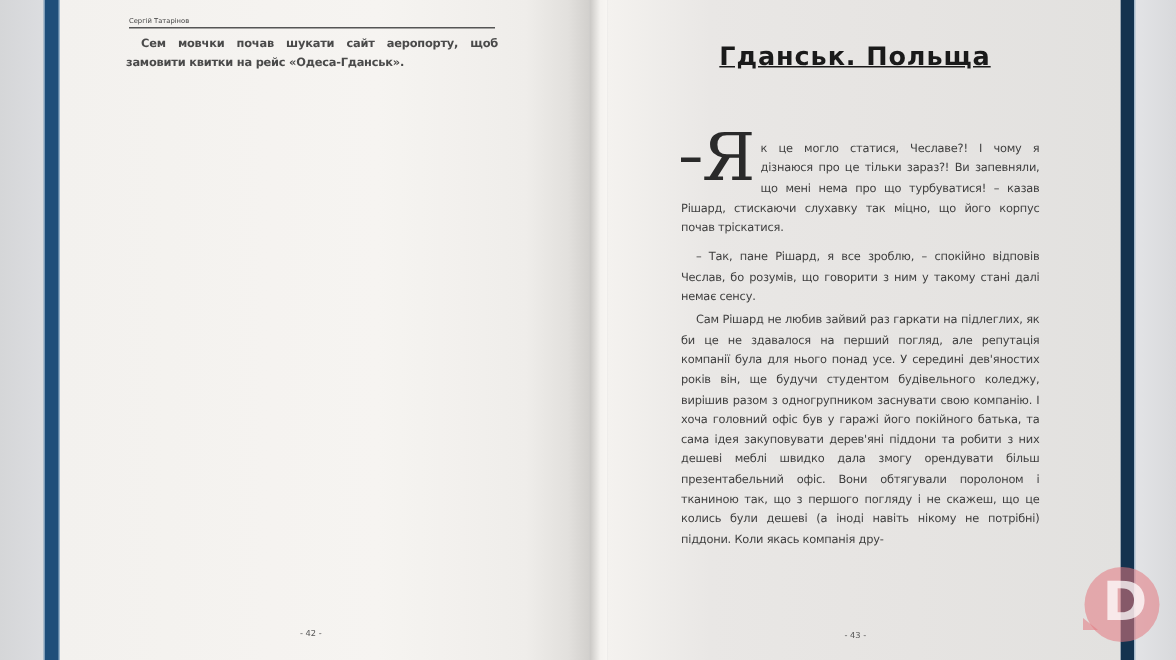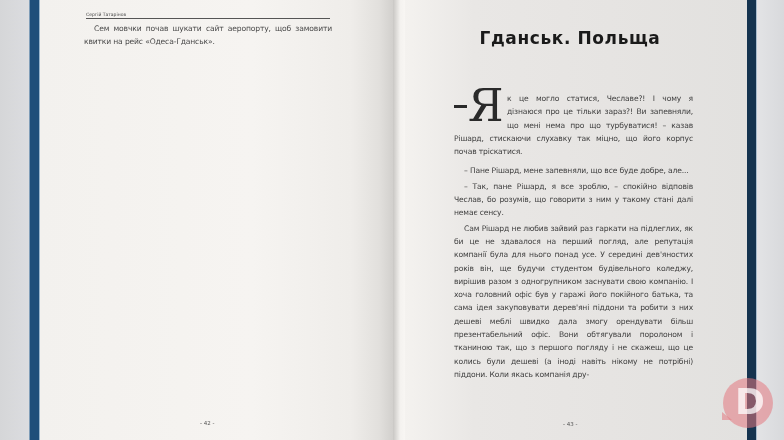--- a/index.html
+++ b/index.html
@@ -29,31 +29,33 @@
 
   .running-head {
     position: absolute; left: 86px; top: 12px; width: 244px;
     font-family: "DejaVu Sans", sans-serif; font-size: 4.5px; color: #444;
     border-bottom: 0.8px solid #555; padding-bottom: 1px;
   }
   .left-text {
     position: absolute; left: 84px; top: 23px; width: 248px;
     font-family: "DejaVu Sans", sans-serif; font-size: 7.6px; line-height: 12.6px; color: #4a4a4a;
     letter-spacing: -0.15px;
+    font-weight: bold;
   }
   .left-text p { text-indent: 10px; text-align: justify; margin-bottom: 4.5px; }
 
   .page-num { position: absolute; font-family: "DejaVu Sans", sans-serif; font-size: 5.5px; color: #555; }
   .page-num.left { left: 200px; top: 420px; }
   .page-num.right { left: 563px; top: 421px; }
 
   .chapter-title {
     position: absolute; left: 465px; top: 28px; width: 210px; text-align: center;
     font-family: "DejaVu Sans", sans-serif; font-weight: bold; font-size: 17px; color: #1a1a1a;
     letter-spacing: 0.6px;
+    text-decoration: underline;
   }
 
   .right-text {
     position: absolute; left: 454px; top: 92px; width: 239px;
     font-family: "DejaVu Sans", sans-serif; font-size: 7.6px; line-height: 13.3px; color: #3e3e3e;
     letter-spacing: -0.15px;
   }
   .right-text p { text-indent: 10px; text-align: justify; margin-bottom: 2px; }
   .right-text p.first { text-indent: 0; }
   .dropcap-wrap { float: left; height: 40px; width: 50px; margin-right: 3px; margin-top: -1px; position: relative; }
@@ -102,21 +104,20 @@
 
 <div class="right-text">
   <p class="first">
     <span class="dropcap-wrap">
       <span class="dropcap-dash"></span>
       <span class="dropcap-letter">Я</span>
     </span>
     <span>к це могло статися, Чеславе?! І чому я дізнаюся про це тільки зараз?! Ви запевняли, що мені нема про що турбуватися! – казав Рішард, стискаючи слухавку так міцно, що його корпус почав тріскатися.</span>
   </p>
   <div class="gap"></div>
-  <p>– Пане Рішард, мене запевняли, що все буде добре, але...</p>
   <p>– Так, пане Рішард, я все зроблю, – спокійно відповів Чеслав, бо розумів, що говорити з ним у такому стані далі немає сенсу.</p>
   <p>Сам Рішард не любив зайвий раз гаркати на підлеглих, як би це не здавалося на перший погляд, але репутація компанії була для нього понад усе. У середині дев'яностих років він, ще будучи студентом будівельного коледжу, вирішив разом з одногрупником заснувати свою компанію. І хоча головний офіс був у гаражі його покійного батька, та сама ідея закуповувати дерев'яні піддони та робити з них дешеві меблі швидко дала змогу орендувати більш презентабельний офіс. Вони обтягували поролоном і тканиною так, що з першого погляду і не скажеш, що це колись були дешеві (а іноді навіть нікому не потрібні) піддони. Коли якась компанія дру-</p>
 </div>
 
 <div class="page-num right">- 43 -</div>
 
 <div class="watermark"></div>
 <div class="watermark-tail"></div>
 <div class="watermark-letter">D</div>
 

